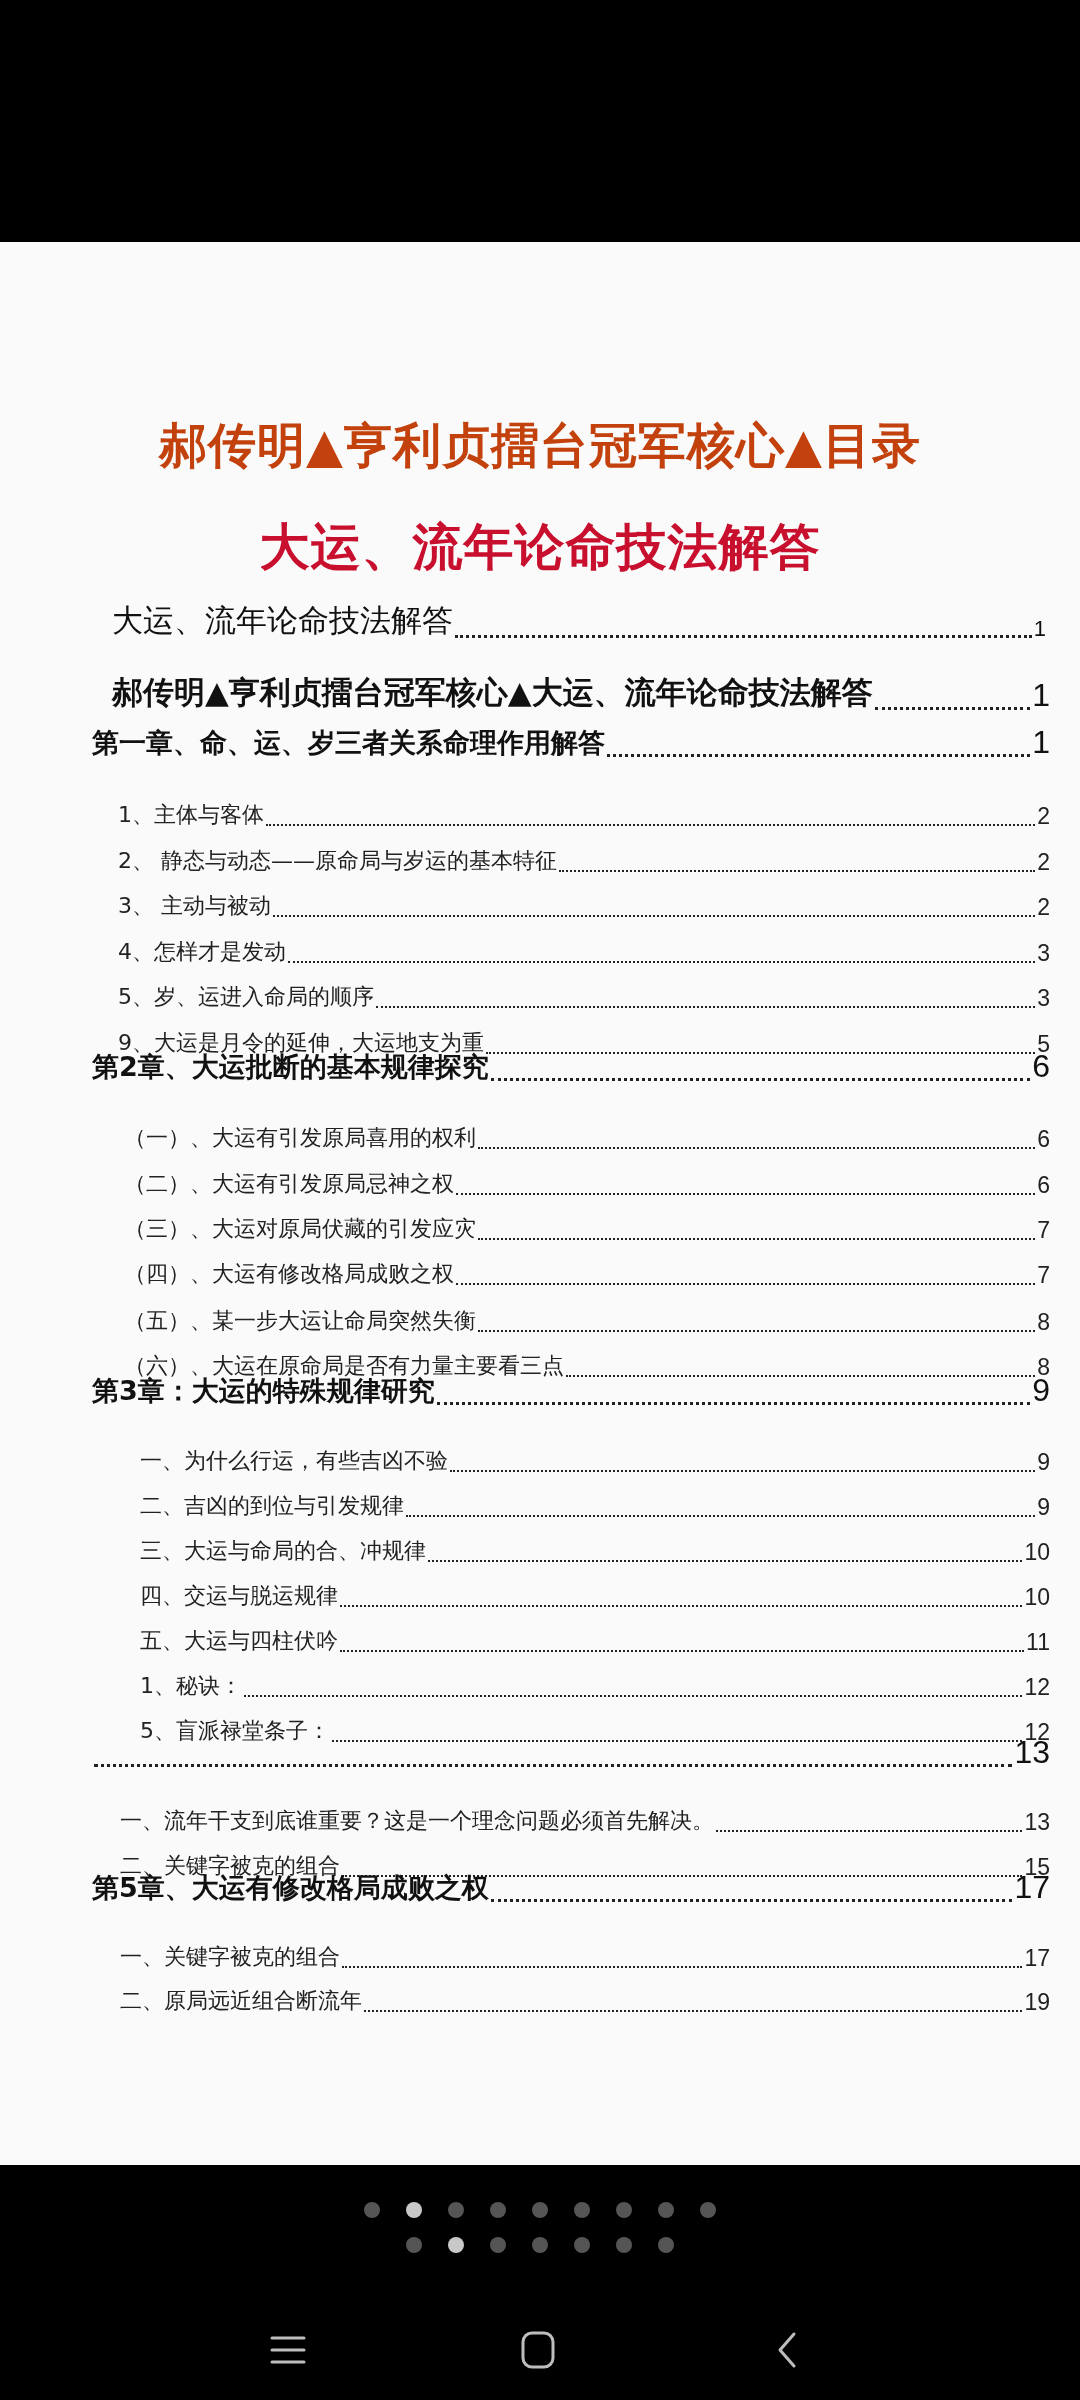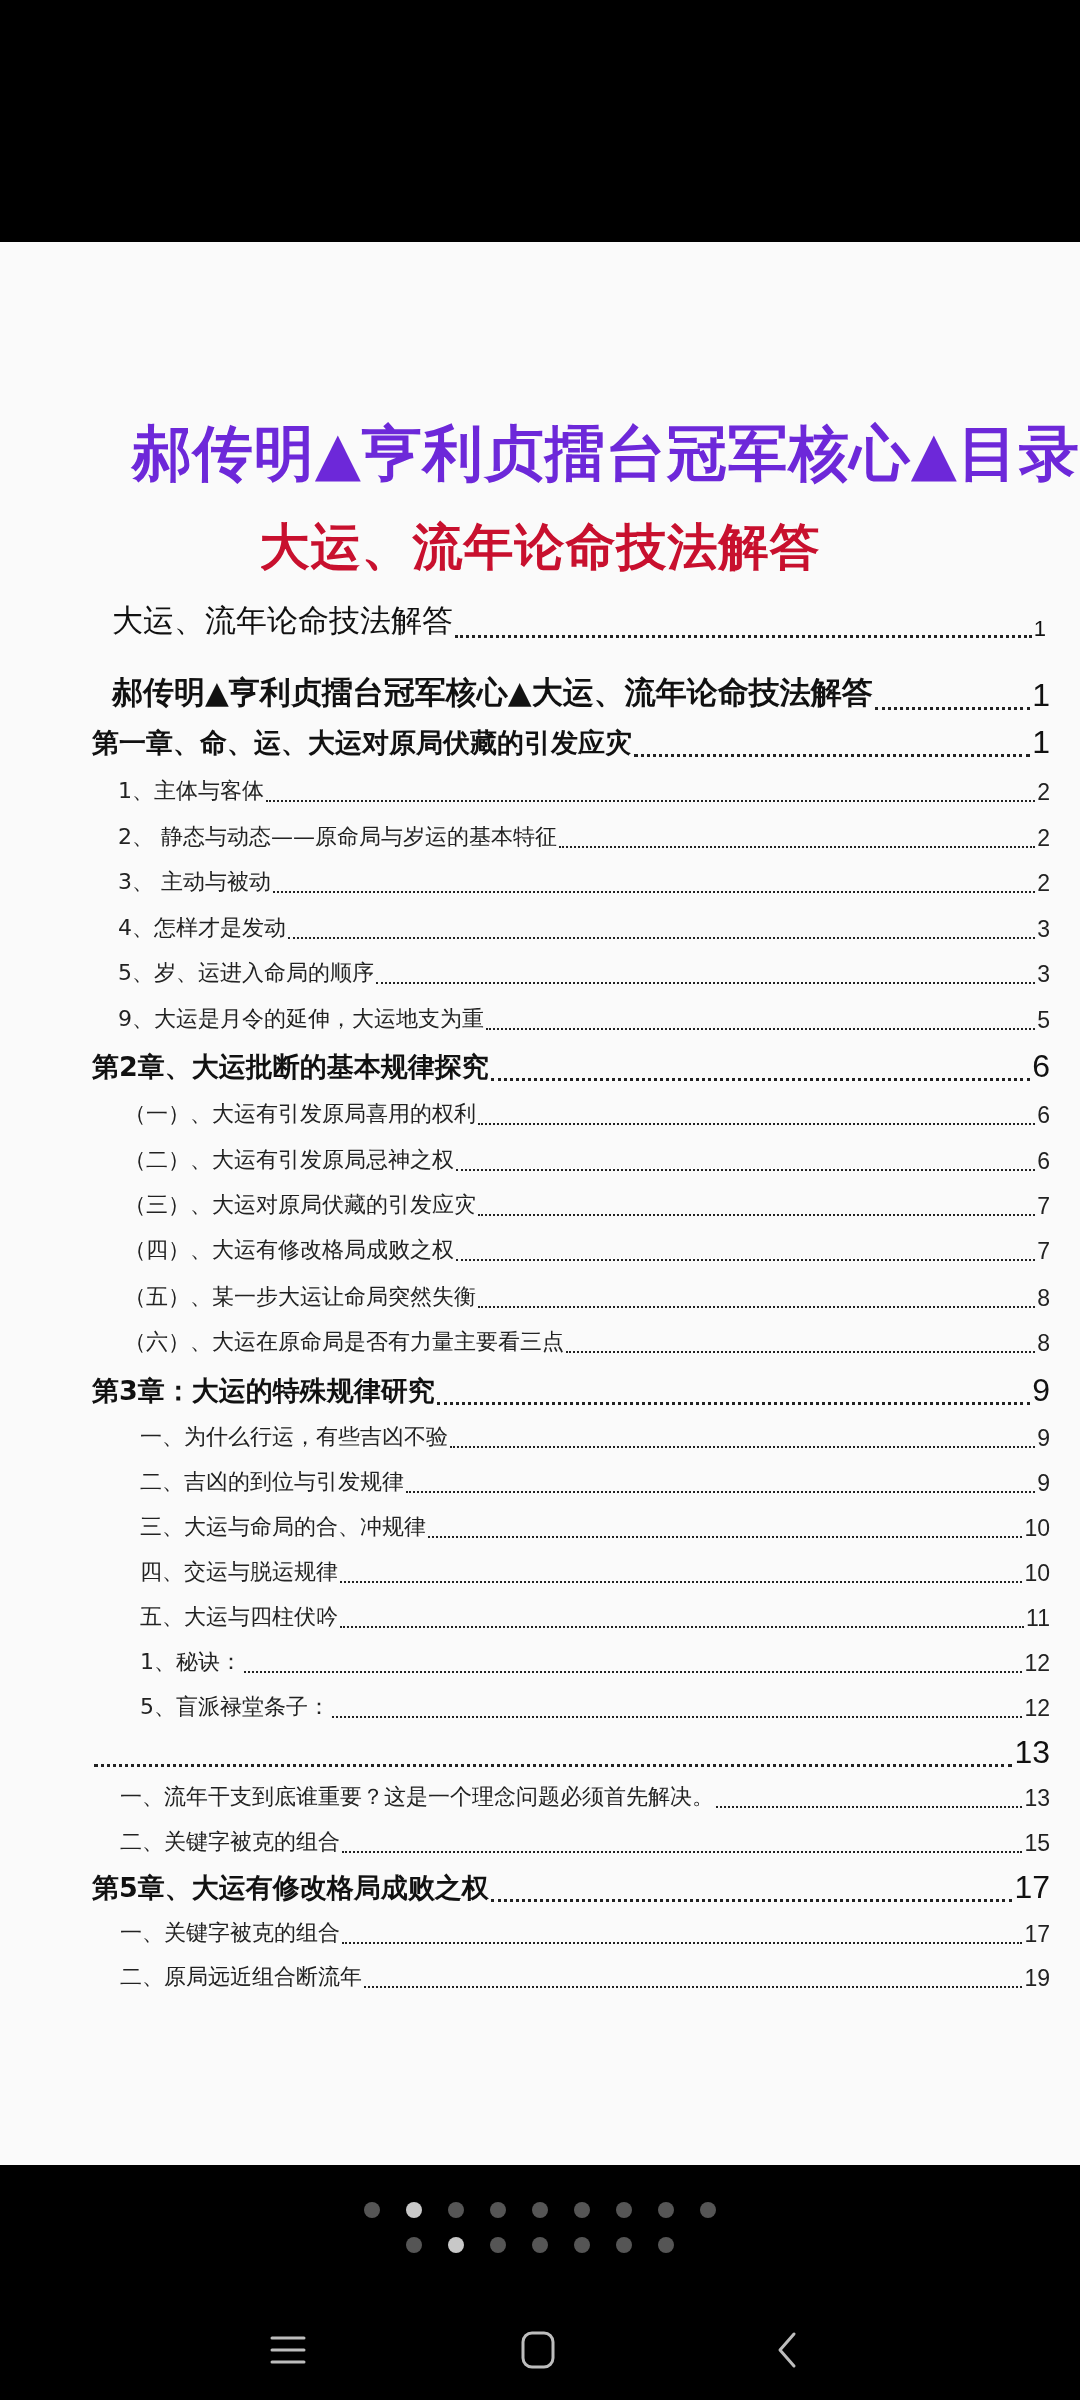--- a/index.html
+++ b/index.html
@@ -6,23 +6,23 @@
   body {
     width: 1080px; height: 2400px; background: #000; position: relative; overflow: hidden;
     font-family: "DejaVu Serif", "Liberation Serif", serif;
   }
   .top-bar { position: absolute; left: 0; top: 0; width: 1080px; height: 242px; background: #000; }
   .page {
     position: absolute; left: 0; top: 242px; width: 1080px; height: 1923px;
     background: #fafafa;
   }
   .title-green {
-    position: absolute; left: 0; width: 1080px; top: 172px; text-align: right;
-    color: #6d28d9; font-family: "DejaVu Sans", "Liberation Sans", sans-serif;
-    font-size: 60px; font-weight: bold; letter-spacing: 1px;
+    position: absolute; left: 0; width: 1080px; top: 172px; text-align: center;
+    color: #c2410c; font-family: "DejaVu Sans", "Liberation Sans", sans-serif;
+    font-size: 48px; font-weight: bold; letter-spacing: 1px;
   }
   .title-red {
     position: absolute; left: 0; width: 1080px; top: 272px; text-align: center;
     color: #c8102e; font-family: "DejaVu Serif", "Liberation Serif", serif;
     font-size: 50px; font-weight: bold; letter-spacing: 1px;
   }
   .toc { position: absolute; left: 0; top: 0; width: 1080px; }
   .toc-row {
     position: absolute; display: flex; align-items: flex-end; white-space: nowrap;
     color: #111;
@@ -32,21 +32,21 @@
     flex: 1 1 auto; overflow: hidden; height: 1em; margin: 0 2px;
     border-bottom: 3px dotted #222; transform: translateY(-4px);
   }
   .toc-row .pg { flex: 0 0 auto; font-family: "Liberation Sans", sans-serif; }
   .lv0 { font-size: 31px; }
   .lv0 .pg { font-size: 22px; }
   .lv0b { font-size: 31px; font-weight: bold; }
   .lv0b .pg { font-size: 32px; font-weight: normal; }
   .ch { font-size: 27px; font-weight: bold; font-family: "DejaVu Sans", "Liberation Sans", sans-serif; }
   .ch .pg { font-size: 32px; font-weight: normal; }
-  .sub { font-size: 22px; font-family: "DejaVu Sans", "Liberation Sans", sans-serif; color: #222; }
+  .sub { font-size: 22px; font-family: "DejaVu Sans", "Liberation Sans", sans-serif; color: #222; margin-top: 24px; }
   .sub .pg { font-size: 23px; }
   .sub .dots { border-bottom-width: 2px; }
 
   .pager {
     position: absolute; left: 0; width: 1080px; display: flex; justify-content: center;
   }
   .dot { width: 16px; height: 16px; border-radius: 50%; background: #555; margin: 0 13px; }
   .dot.active { background: #c8c8c8; }
   .navbar { position: absolute; left: 0; top: 2300px; width: 1080px; height: 100px; }
   .nav-btn { position: absolute; top: 30px; width: 50px; height: 40px; cursor: pointer; }
@@ -66,21 +66,21 @@
       <span class="lbl">大运、流年论命技法解答</span>
         <span class="dots"></span>
         <span class="pg">1</span>
     </div>
     <div class="toc-row lv0b" style="top:430px;left:112px;right:30px">
       <span class="lbl">郝传明▲亨利贞擂台冠军核心▲大运、流年论命技法解答</span>
         <span class="dots"></span>
         <span class="pg">1</span>
     </div>
     <div class="toc-row ch" style="top:482px;left:92px;right:30px">
-      <span class="lbl">第一章、命、运、大运对原局伏藏的引发应灾</span>
+      <span class="lbl">第一章、命、运、岁三者关系命理作用解答</span>
         <span class="dots"></span>
         <span class="pg">1</span>
     </div>
     <div class="toc-row sub" style="top:534px;left:118px;right:30px">
       <span class="lbl">1、主体与客体</span>
         <span class="dots"></span>
         <span class="pg">2</span>
     </div>
     <div class="toc-row sub" style="top:580px;left:118px;right:30px">
       <span class="lbl">2、 静态与动态——原命局与岁运的基本特征</span>

